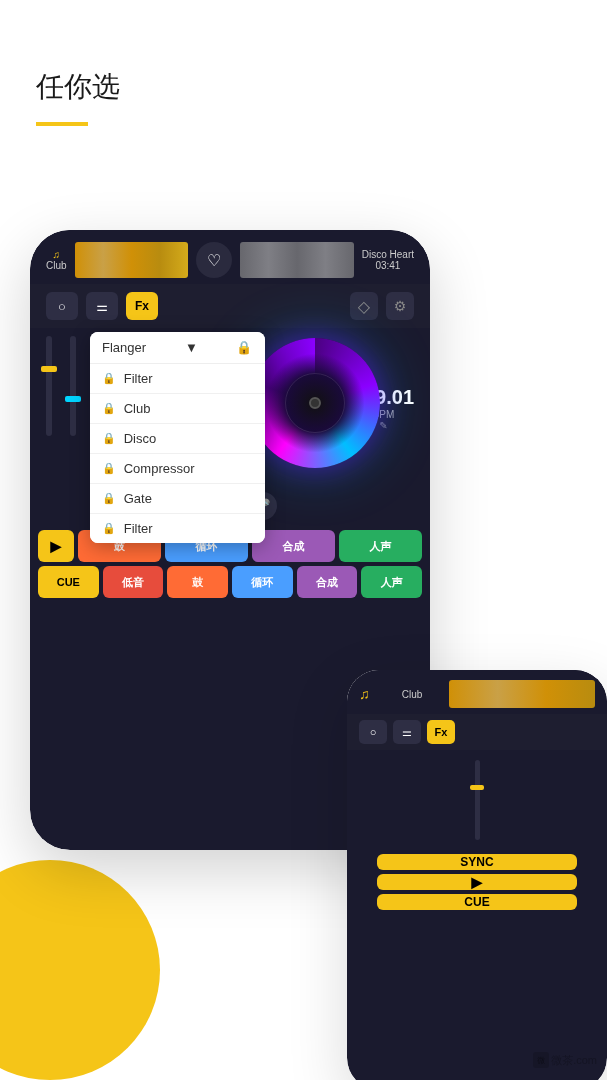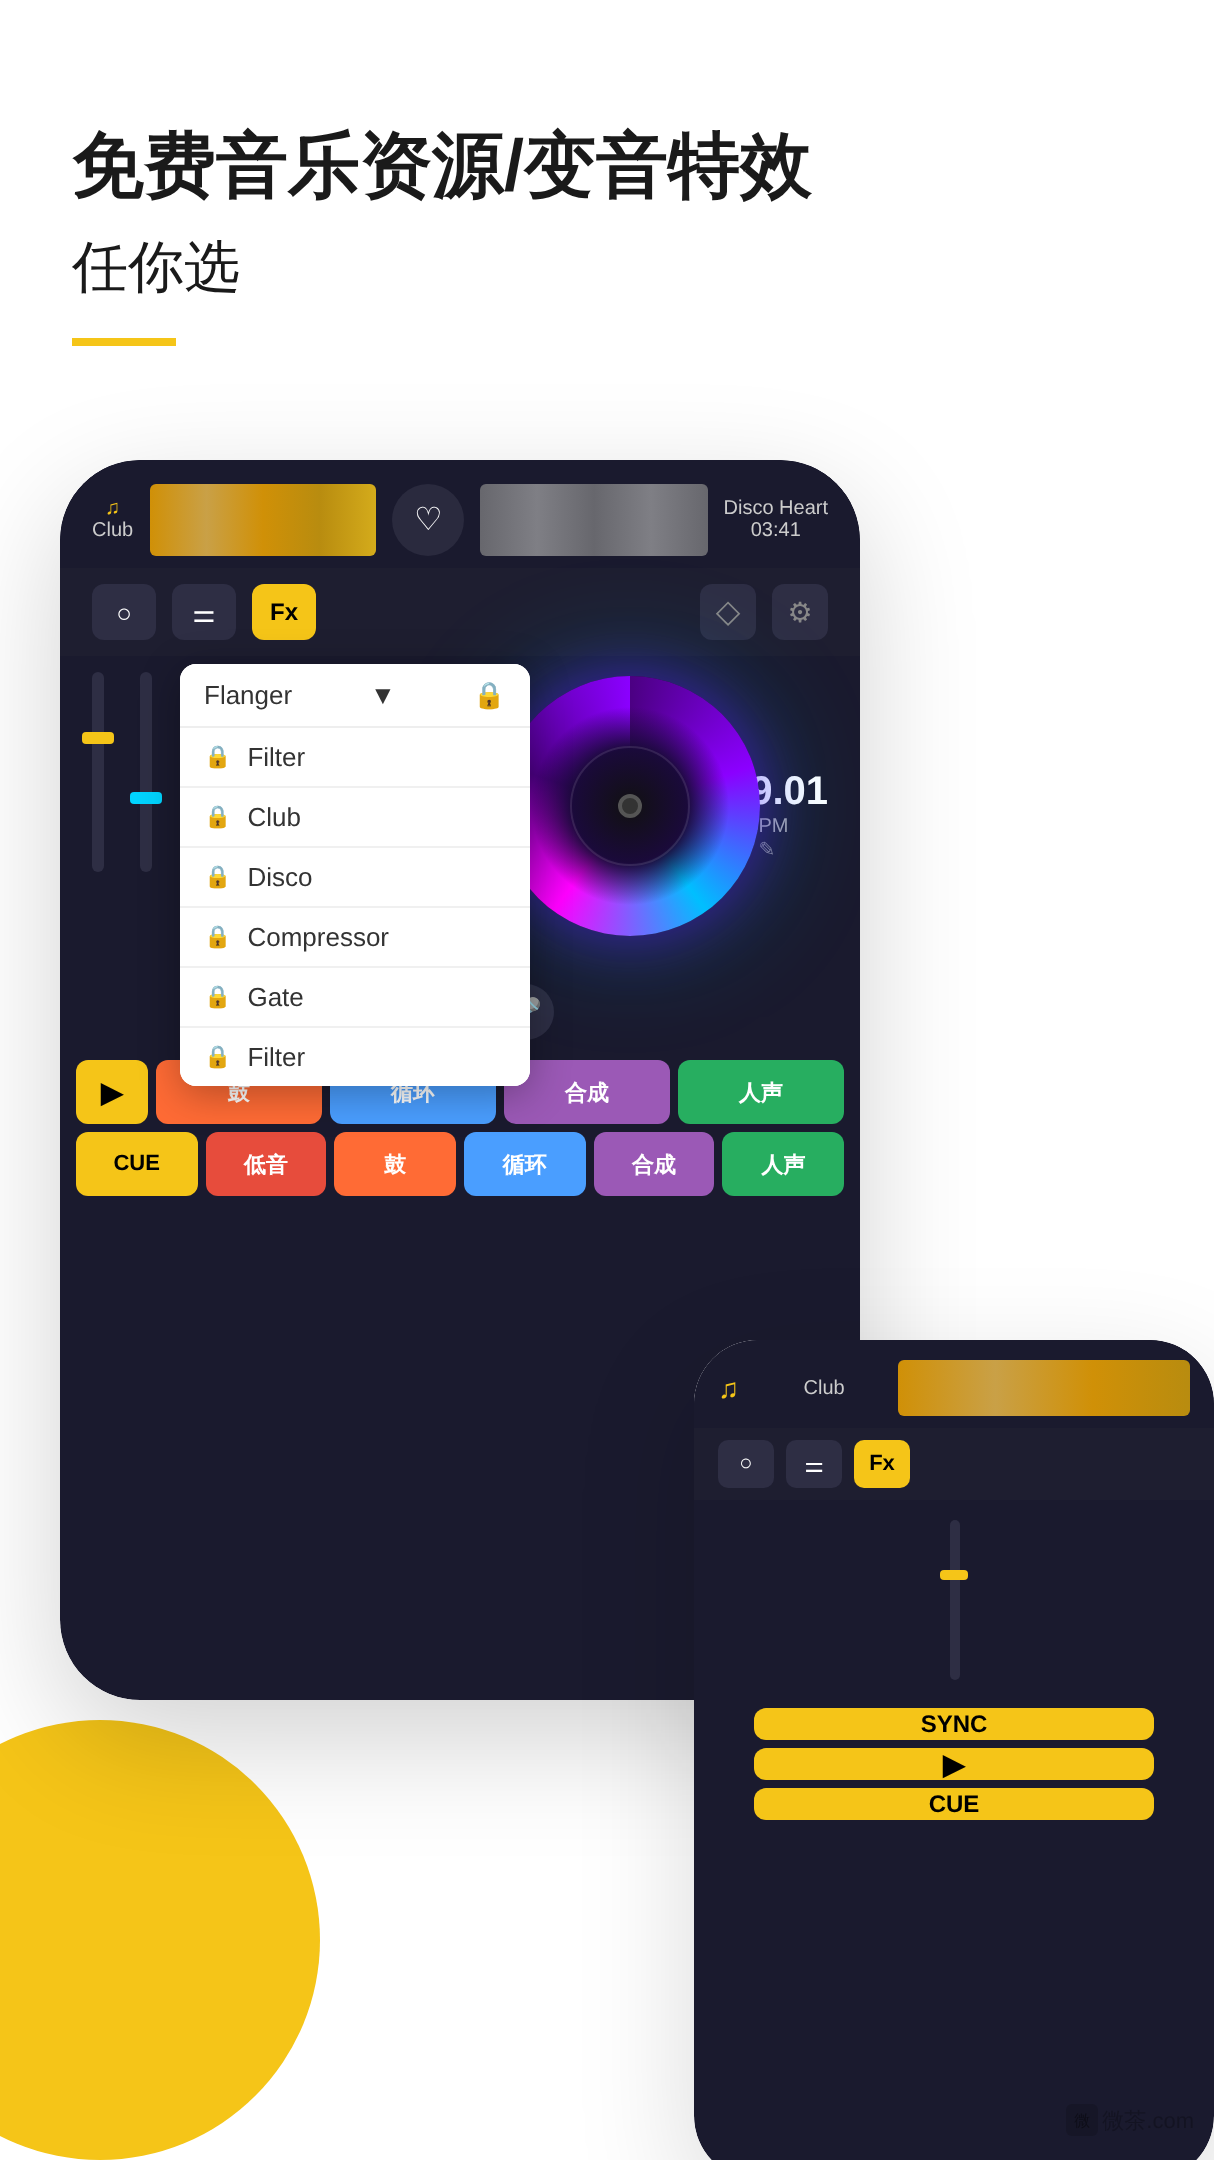--- a/index.html
+++ b/index.html
@@ -501,21 +501,20 @@
       align-items: center;
       justify-content: center;
       font-size: 8px;
       color: rgba(0,0,0,0.4);
     }
   </style>
 </head>
 <body>
 
 <div class="header-section">
-  <div class="main-title">免费音乐资源/变音特效</div>
   <div class="sub-title">任你选</div>
   <div class="yellow-line"></div>
 </div>
 
 <div class="yellow-circle"></div>
 
 <div class="phones-container">
 
   <div class="phone-main">
     <div class="phone-main-inner">

